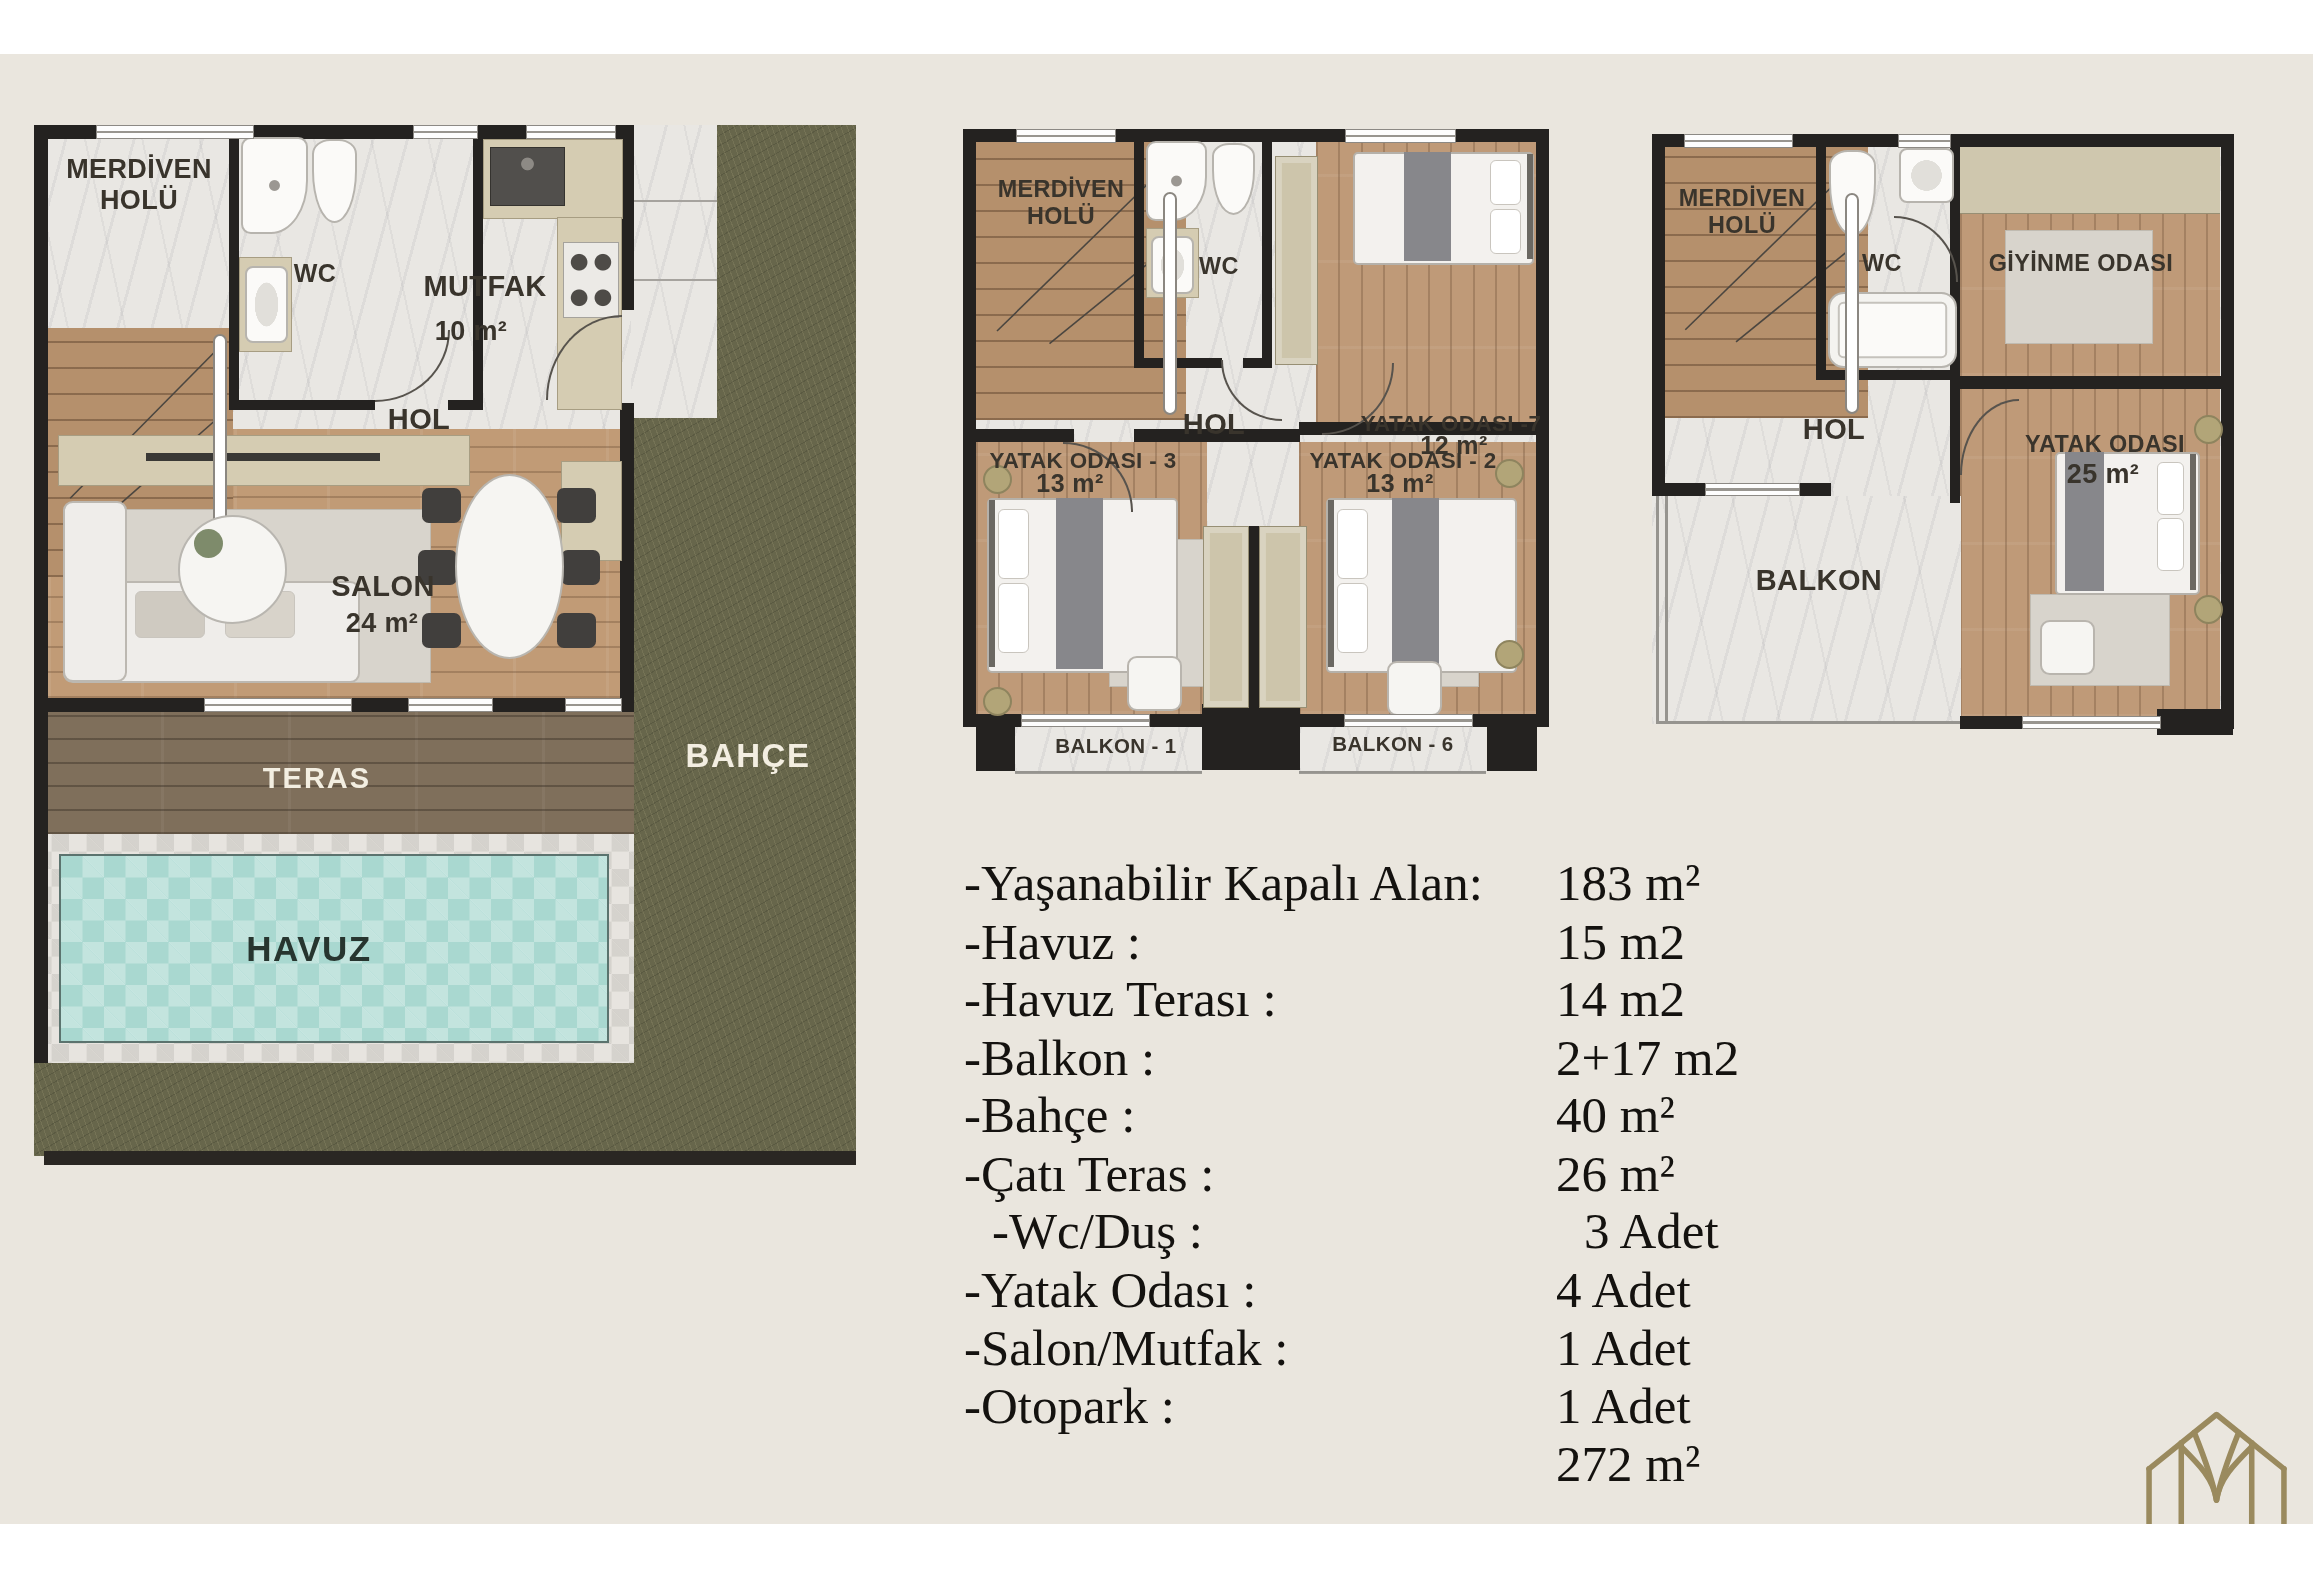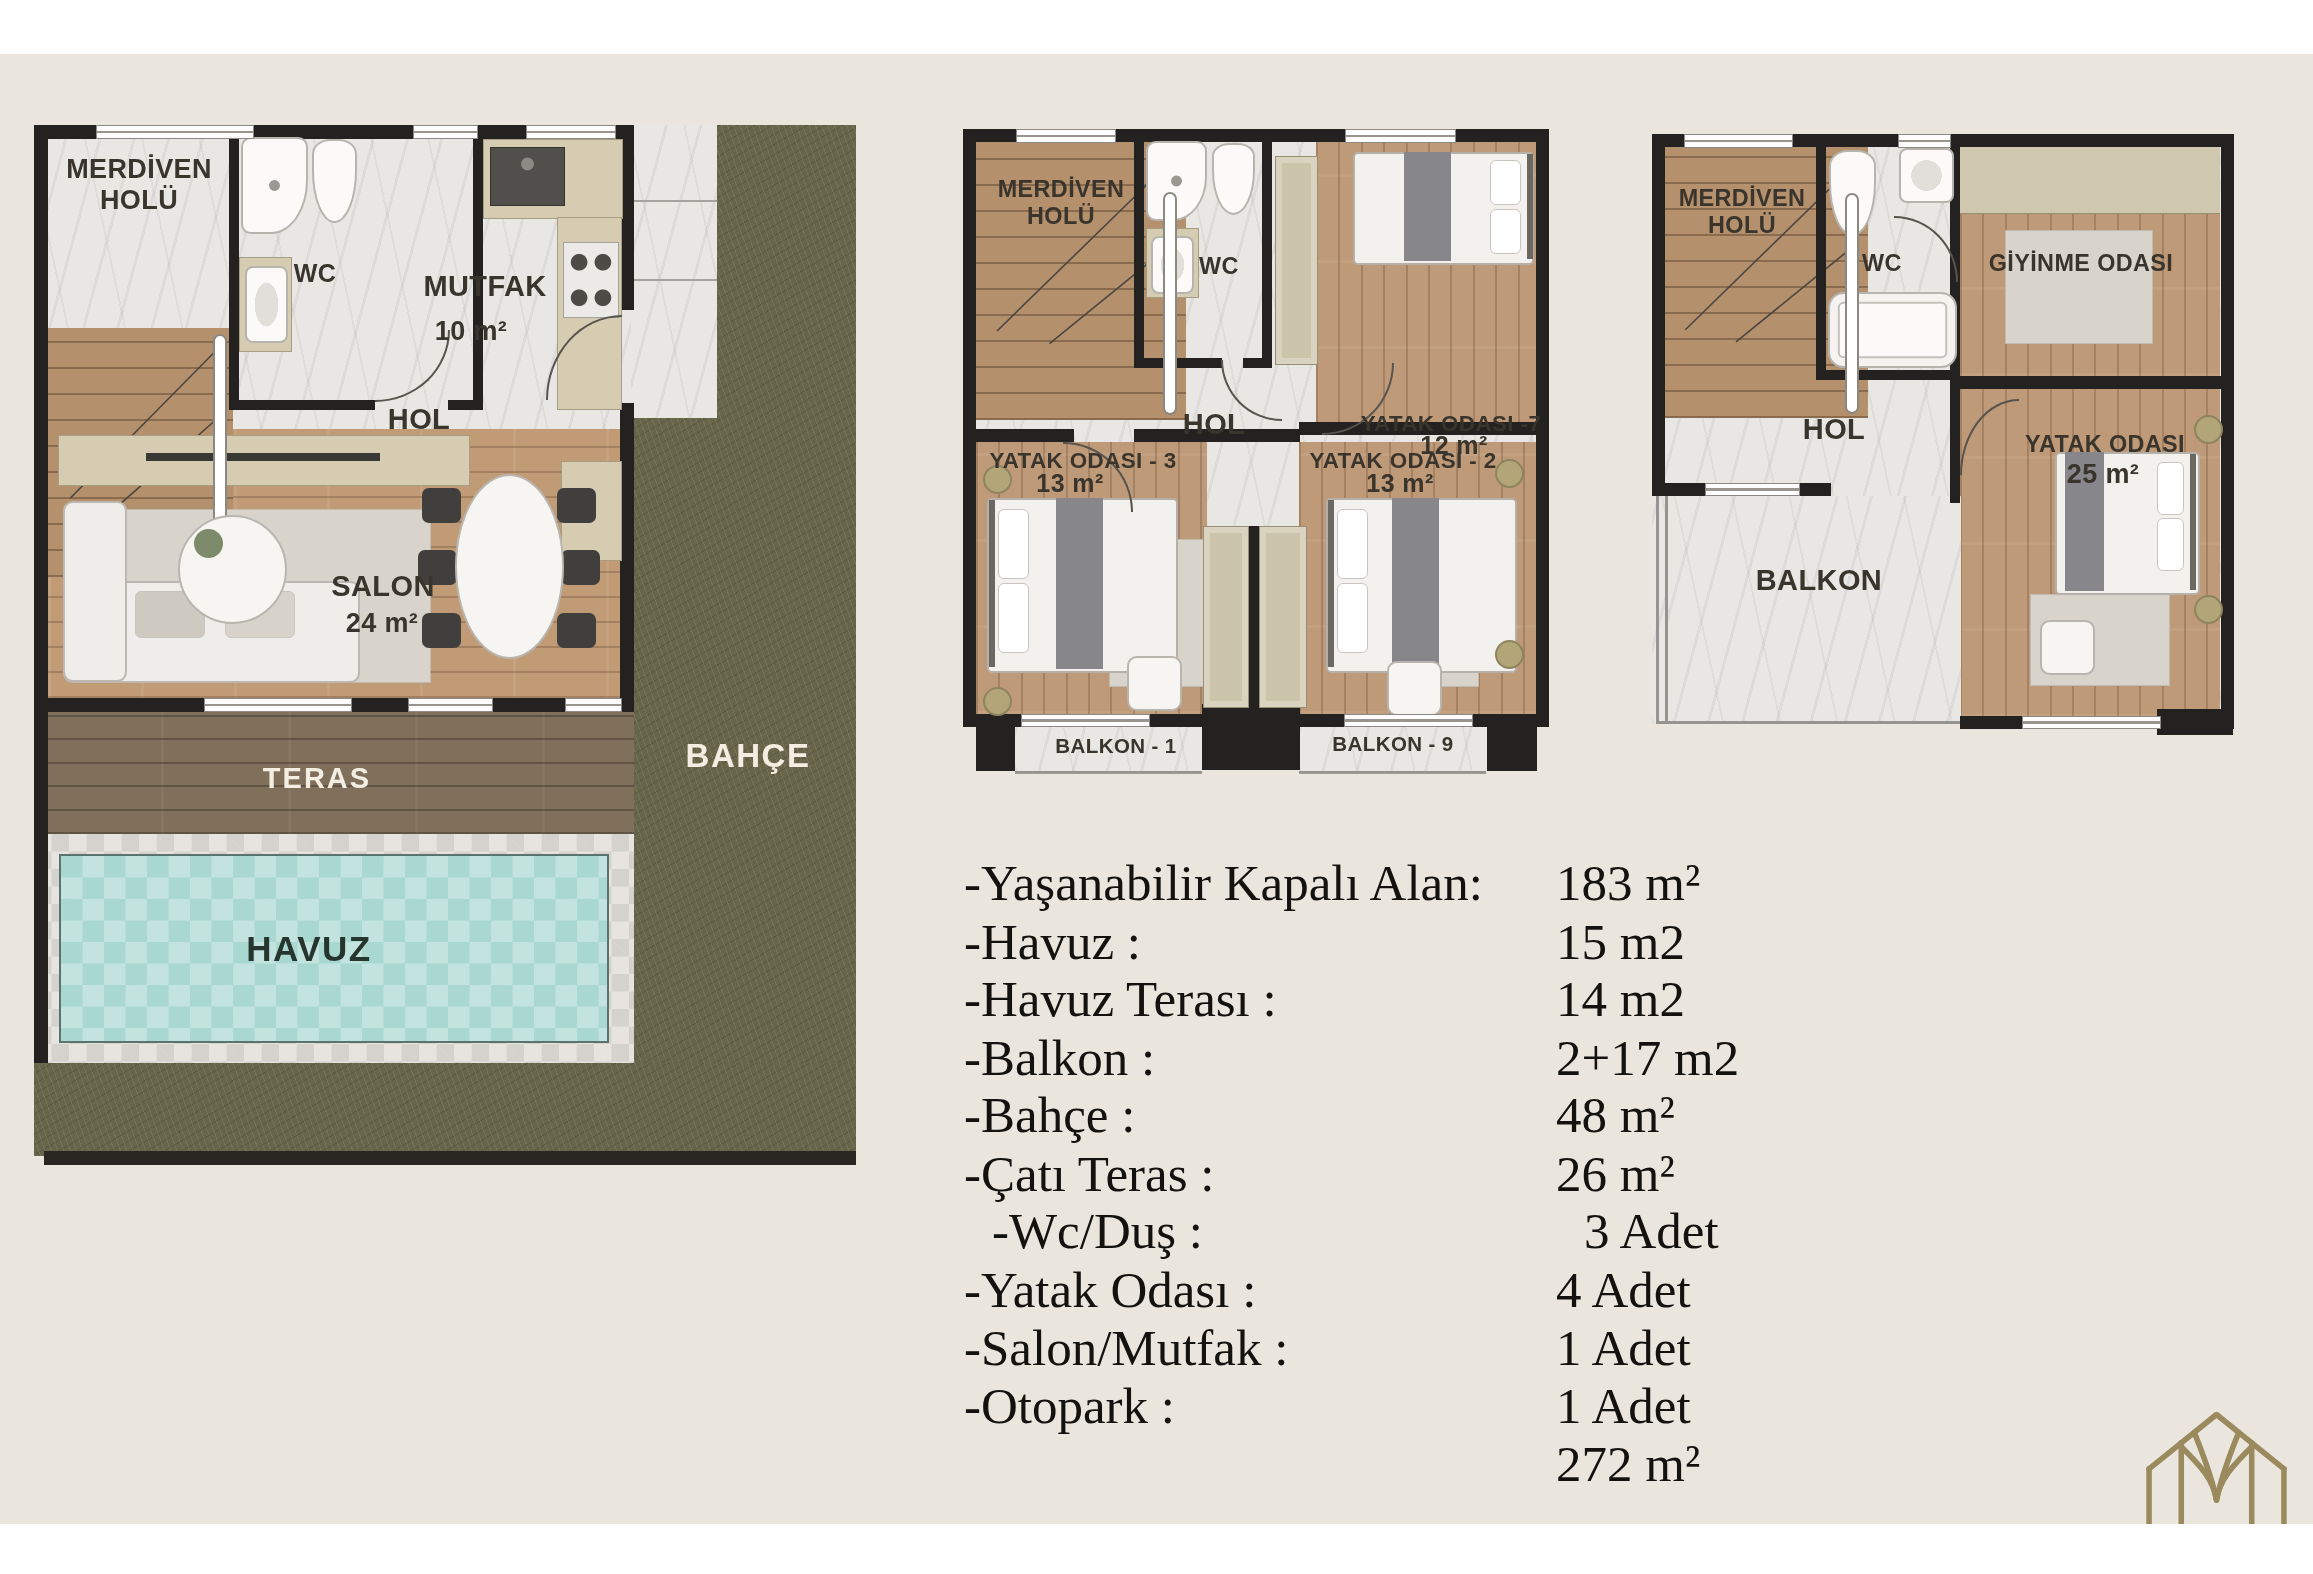--- a/index.html
+++ b/index.html
@@ -250,21 +250,21 @@
     <div class="wall" style="left:12.7px;top:585px;width:226px;height:12.7px;"></div>
     <div class="win" style="left:59px;top:586px;width:127px;height:10.7px;"></div>
     <div class="wall" style="left:336px;top:585px;width:237px;height:12.7px;"></div>
     <div class="win" style="left:382px;top:586px;width:127px;height:10.7px;"></div>
     <div class="wall" style="left:239px;top:575px;width:98px;height:66px;"></div>
     <div class="wall" style="left:12.7px;top:585px;width:39px;height:57px;"></div>
     <div class="wall" style="left:524px;top:585px;width:50px;height:57px;"></div>
     <div class="abs marble" style="left:52px;top:598px;width:187px;height:44px;box-shadow:0 2.9px 0 #96948f;"></div>
     <div class="abs marble" style="left:336px;top:598px;width:187px;height:44px;box-shadow:0 2.9px 0 #96948f;"></div>
     <div class="lbl f21" style="left:153px;top:617px;">BALKON - 1</div>
-    <div class="lbl f21" style="left:430px;top:615px;">BALKON - 9</div>
+    <div class="lbl f21" style="left:430px;top:615px;">BALKON - 6</div>
   </div>
 
   <div class="plan" style="left:1652px;top:134px;width:581px;height:608px;">
     <div class="abs marble" style="left:0;top:0;width:581px;height:590px;"></div>
     <div class="wall" style="left:0;top:0;width:581px;height:12.7px;"></div>
     <div class="wall" style="left:0;top:0;width:12.7px;height:362px;"></div>
     <div class="wall" style="left:569px;top:0;width:12.7px;height:595px;"></div>
     <div class="win" style="left:33px;top:1px;width:107px;height:11.7px;"></div>
     <div class="win" style="left:247px;top:1px;width:51px;height:11.7px;"></div>
 
@@ -333,21 +333,21 @@
   <div class="spec-row" style="top:970px;">
     <span class="sl">-Havuz Terası :</span>
     <span class="sv">14 m2</span>
   </div>
   <div class="spec-row" style="top:1029px;">
     <span class="sl">-Balkon :</span>
     <span class="sv">2+17 m2</span>
   </div>
   <div class="spec-row" style="top:1086px;">
     <span class="sl">-Bahçe :</span>
-    <span class="sv">48 m²</span>
+    <span class="sv">40 m²</span>
   </div>
   <div class="spec-row" style="top:1145px;">
     <span class="sl">-Çatı Teras :</span>
     <span class="sv">26 m²</span>
   </div>
   <div class="spec-row" style="top:1202px;margin-left:28px;">
     <span class="sl">-Wc/Duş :</span>
     <span class="sv">3 Adet</span>
   </div>
   <div class="spec-row" style="top:1261px;">

